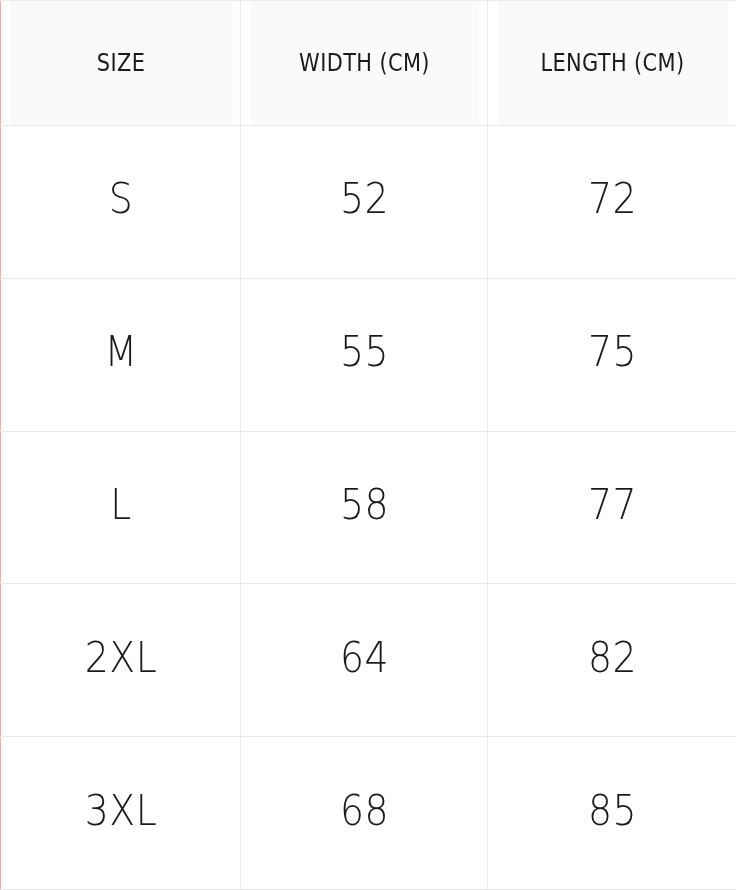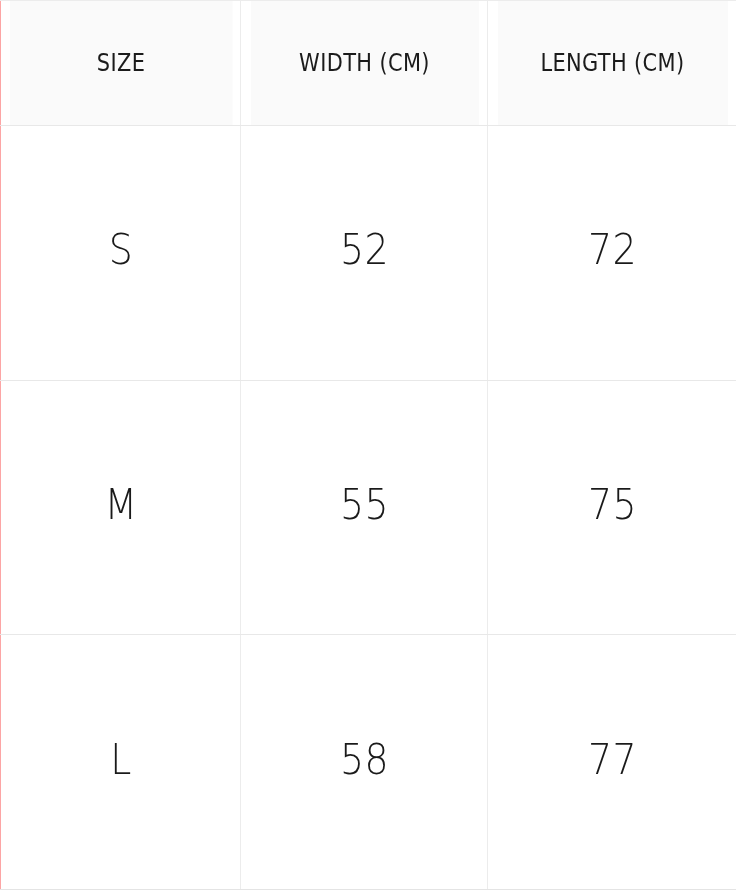--- a/index.html
+++ b/index.html
@@ -137,15 +137,37 @@
       </td>
       <td>
         <span class="cell-text">58</span>
       </td>
       <td>
         <span class="cell-text">77</span>
       </td>
     </tr>
 
 
+    <tr>
+      <td>
+        <span class="cell-text">2XL</span>
+      </td>
+      <td>
+        <span class="cell-text">64</span>
+      </td>
+      <td>
+        <span class="cell-text">82</span>
+      </td>
+    </tr>
 
+    <tr>
+      <td>
+        <span class="cell-text">3XL</span>
+      </td>
+      <td>
+        <span class="cell-text">68</span>
+      </td>
+      <td>
+        <span class="cell-text">85</span>
+      </td>
+    </tr>
   </tbody>
 </table>
 
 </body></html>

